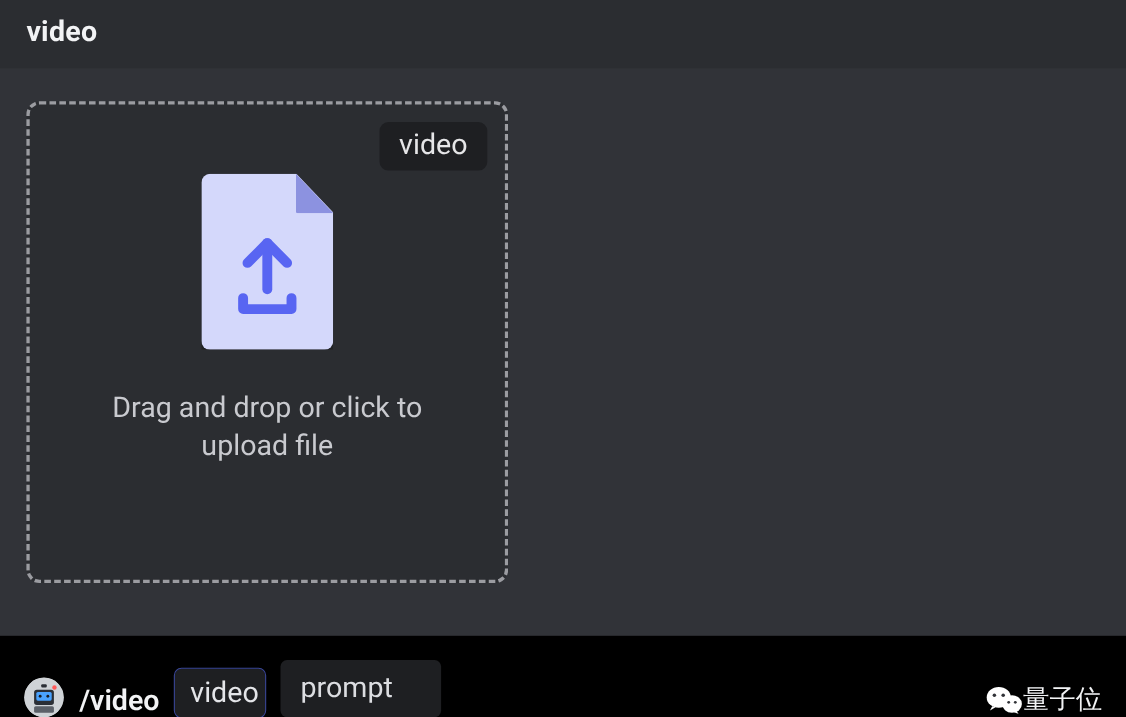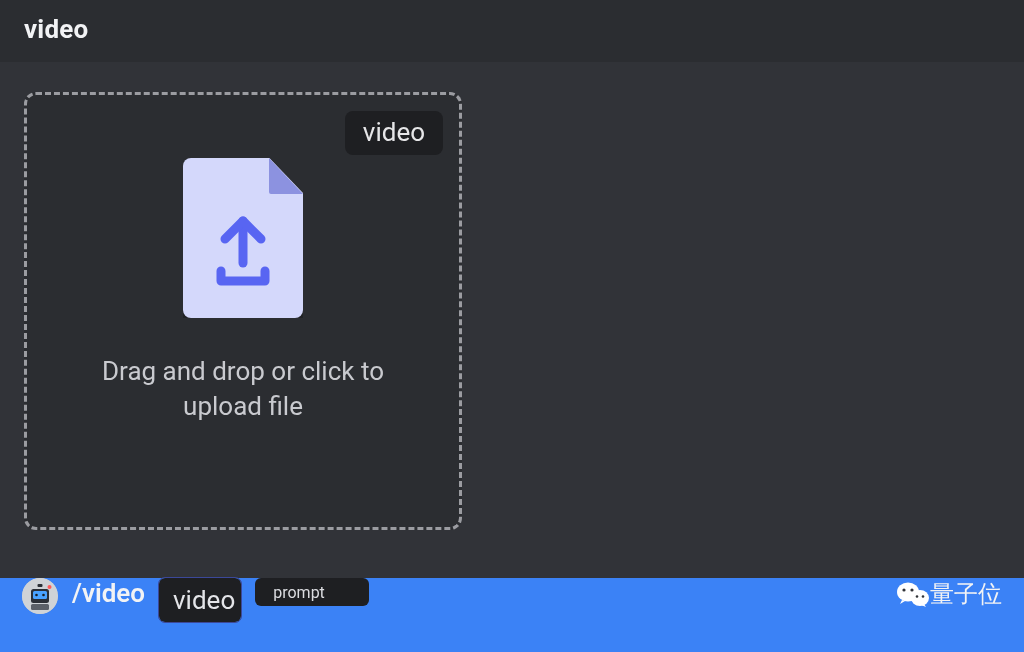--- a/index.html
+++ b/index.html
@@ -99,23 +99,23 @@
       text-align: center;
       line-height: 1.35;
       max-width: 340px;
     }
     .command-bar {
       position: absolute;
       left: 0;
       right: 0;
       bottom: 0;
       height: 74px;
-      background: #3b82f6;
-      display: flex;
-      align-items: flex-start;
+      background: #000000;
+      display: flex;
+      align-items: flex-end;
       padding: 0 22px;
       gap: 14px;
     }
     .bot-avatar {
       width: 36px;
       height: 36px;
       border-radius: 50%;
       background: linear-gradient(135deg, #d0d3d6 30%, #c1c5c8 100%);
       display: flex;
       align-items: center;
@@ -157,23 +157,23 @@
       padding: 1px 14px 5px 14px;
       border-radius: 4px;
     }
     .param-option {
       display: inline-flex;
       align-items: center;
       gap: 8px;
       background: #1e1f22;
       border-radius: 6px;
       padding: 4px 44px 4px 18px;
-      height: 28px;
+      height: 52px;
       color: #dcdde1;
-      font-size: 16px;
+      font-size: 26px;
       font-weight: 400;
       flex-shrink: 0;
       cursor: pointer;
     }
     .watermark {
       margin-left: auto;
       display: flex;
       align-items: center;
       color: #f2f3f5;
       font-size: 24px;

